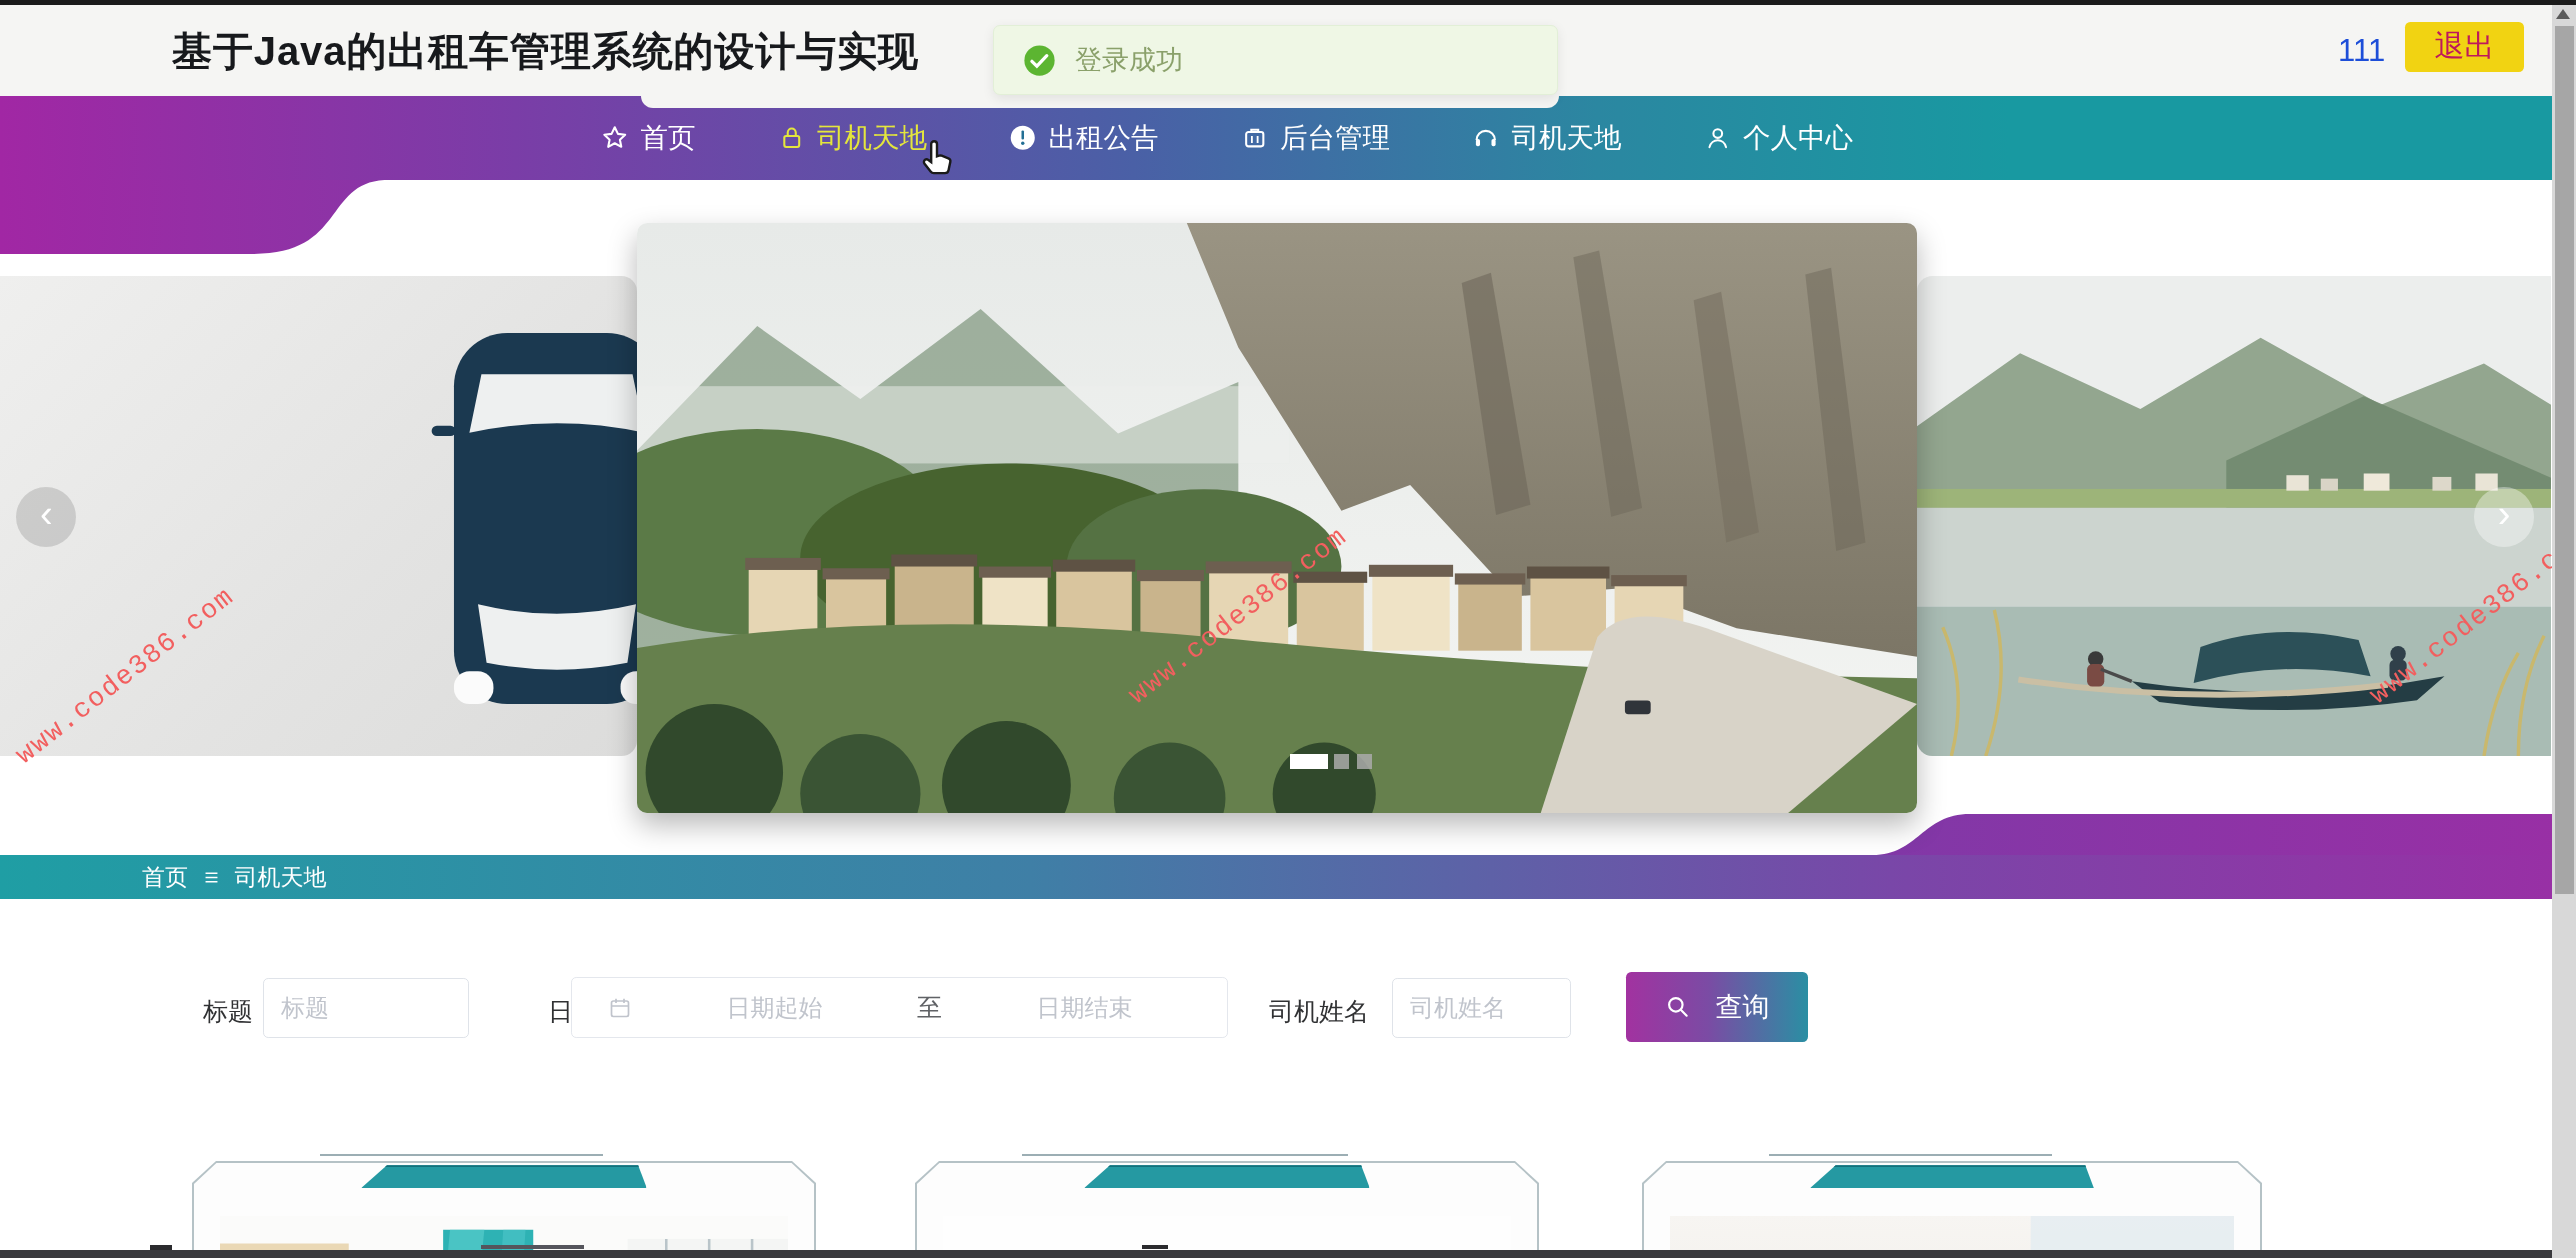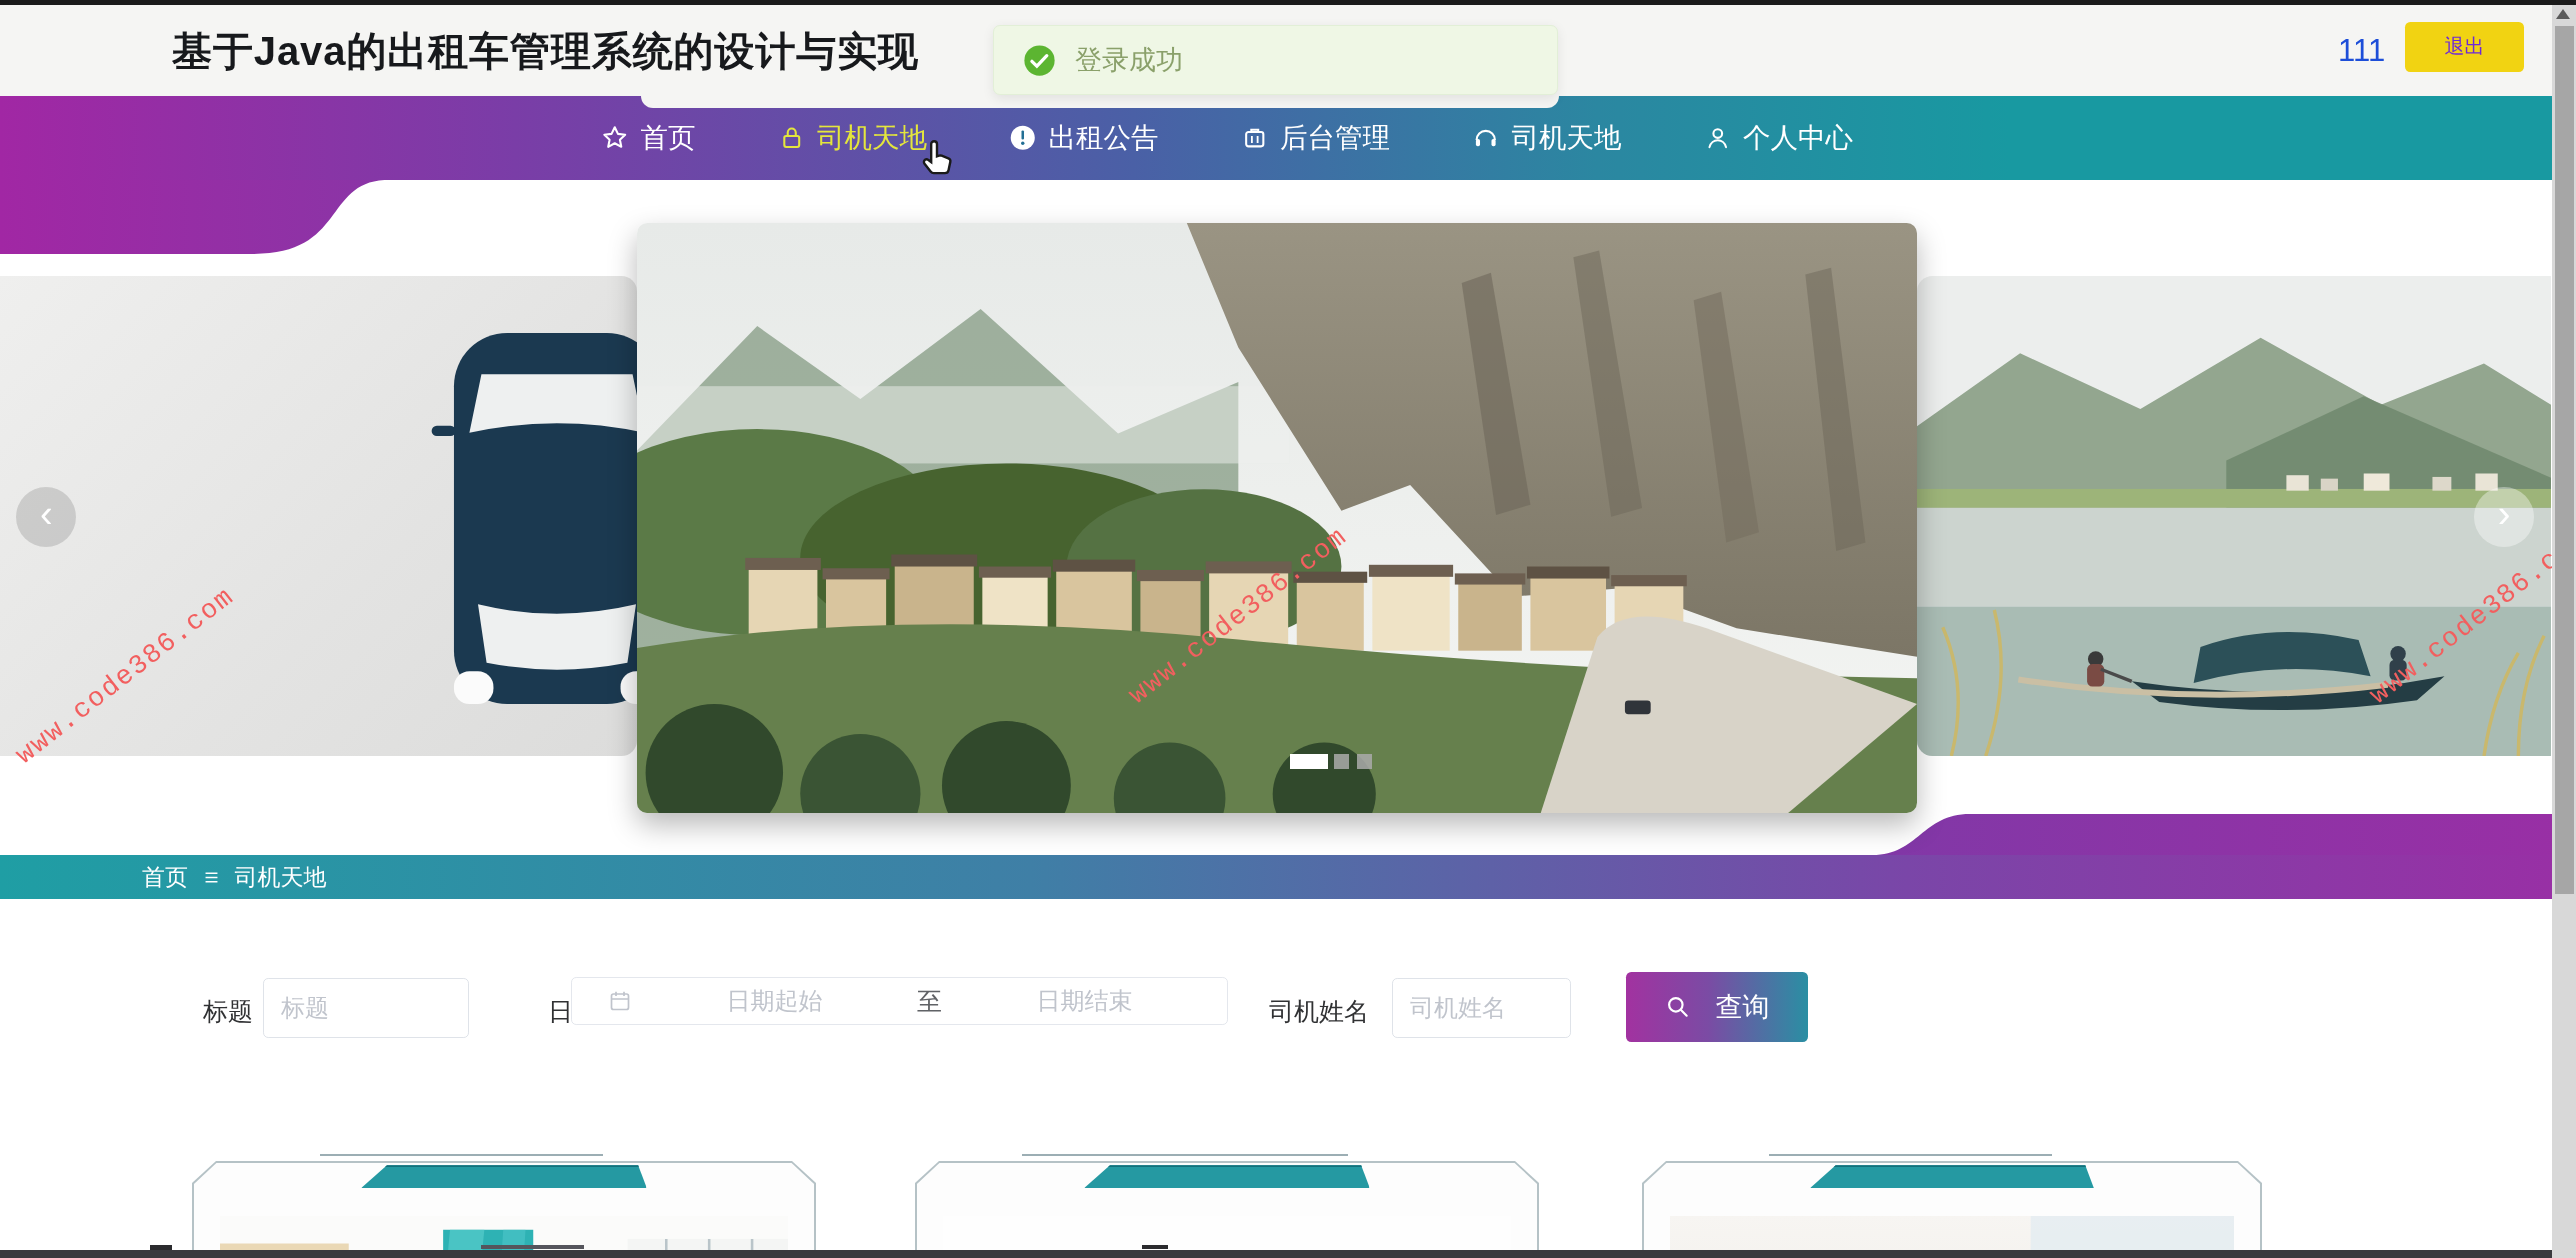--- a/index.html
+++ b/index.html
@@ -5,21 +5,21 @@
   html,body{margin:0;padding:0;background:#ffffff;}
   #screen{position:relative;width:2576px;height:1258px;overflow:hidden;
           font-family:"Liberation Sans","DejaVu Sans",sans-serif;background:#ffffff;}
   .abs{position:absolute;}
   
   .topline{left:0;top:0;width:2576px;height:5.2px;background:#1b1b1b;}
   .header{left:0;top:5.2px;width:2576px;height:91px;background:#f5f5f3;}
   .page-title{left:172px;top:24px;font-size:40px;font-weight:700;color:#17191c;letter-spacing:0.9px;}
   .user-id{left:2338px;top:33px;font-size:31px;color:#1d4ed8;}
   .logout-btn{left:2405px;top:21.5px;width:119px;height:50px;background:#f1d312;border:none;border-radius:5.2px;
-              font-size:20px;color:#6d28d9;font-family:inherit;cursor:pointer;}
+              font-size:30px;color:#be185d;font-family:inherit;cursor:pointer;}
   
   .toast{left:993px;top:25px;width:565px;height:70px;background:#eff7e5;border:0.9px solid #e2efd7;border-radius:6.9px;
          box-shadow:0 3.4px 12px rgba(0,0,0,.08);display:flex;align-items:center;gap:19px;padding-left:29px;box-sizing:border-box;z-index:6;}
   .toast-text{font-size:27px;color:#8aa06a;}
   
   .nav{left:0;top:96px;width:2576px;height:84px;z-index:2;
        background:linear-gradient(90deg,#a127a4 0%,#7a3da7 20%,#4a60a6 44%,#2b87a1 62%,#1899a1 78%,#1899a1 100%);}
   .nav-notch{left:641px;top:96px;height:12px;width:918px;background:#f5f5f3;border-radius:0 0 13.7px 13.7px;z-index:3;}
   .nav-list{position:absolute;left:601px;top:0;width:1340px;height:84px;display:flex;align-items:center;gap:82px;}
   .nav-item{display:flex;align-items:center;gap:12px;color:#ffffff;font-size:27.5px;cursor:pointer;white-space:nowrap;}
@@ -43,21 +43,21 @@
   
   .crumb-band{left:0;top:855px;width:2576px;height:44px;
               background:linear-gradient(90deg,#1f9ea4 0%,#3f7fa6 40%,#7a46a8 74%,#992fa5 100%);}
   .hump-right{left:1761px;top:814px;z-index:1;}
   .crumb-row{left:142px;top:862px;display:flex;align-items:center;gap:13.7px;color:#ffffff;font-size:23px;z-index:2;}
   
   .form-label{top:995px;font-size:25px;color:#303133;}
   .tb{position:absolute;top:978px;height:60px;box-sizing:border-box;border:1.7px solid #dfe3e9;border-radius:5.2px;
       background:#ffffff;font-size:24px;color:#303133;font-family:inherit;padding:0 17px;outline:none;}
   .tb::placeholder{color:#c0c4cc;}
-  .datebox{left:571px;top:977px;width:657px;height:48px;box-sizing:border-box;border:1.7px solid #e4e7ed;border-radius:5.2px;
+  .datebox{left:571px;top:977px;width:657px;height:61px;box-sizing:border-box;border:1.7px solid #e4e7ed;border-radius:5.2px;
            background:#ffffff;display:flex;align-items:center;}
   .date-ph{flex:1;text-align:center;font-size:24px;color:#c0c4cc;}
   .date-sep{font-size:25px;color:#606266;}
   .search-btn{left:1586px;top:972px;width:182px;height:70px;border:none;border-radius:5.2px;cursor:pointer;
               background:linear-gradient(90deg,#a232a0 0%,#7b4ba4 45%,#2a8fa3 100%);
               color:#ffffff;font-size:27px;font-family:inherit;display:flex;align-items:center;justify-content:center;gap:25px;margin-left:40px;}
   
   .card{top:1161px;height:344px;background:#b5c2c6;z-index:2;cursor:pointer;
         clip-path:polygon(24px 0, calc(100% - 24px) 0, 100% 22px, 100% 100%, 0 100%, 0 22px);}
   .card-inner{position:absolute;left:1.7px;top:1.7px;right:1.7px;bottom:0;background:#fdfdfd;

